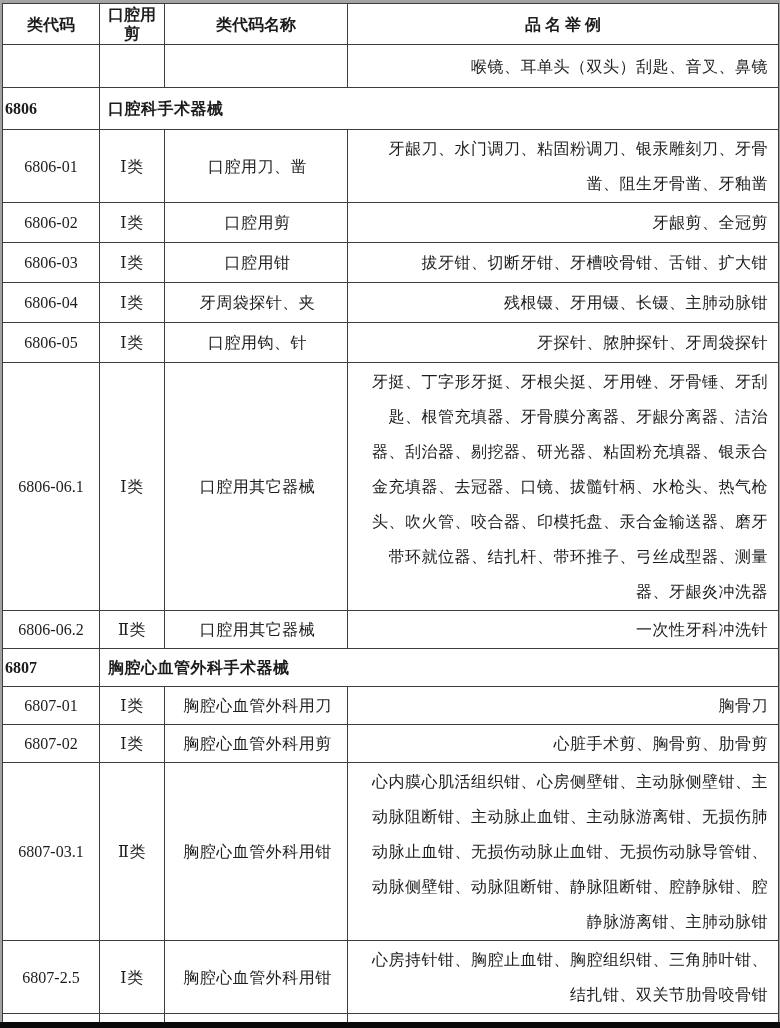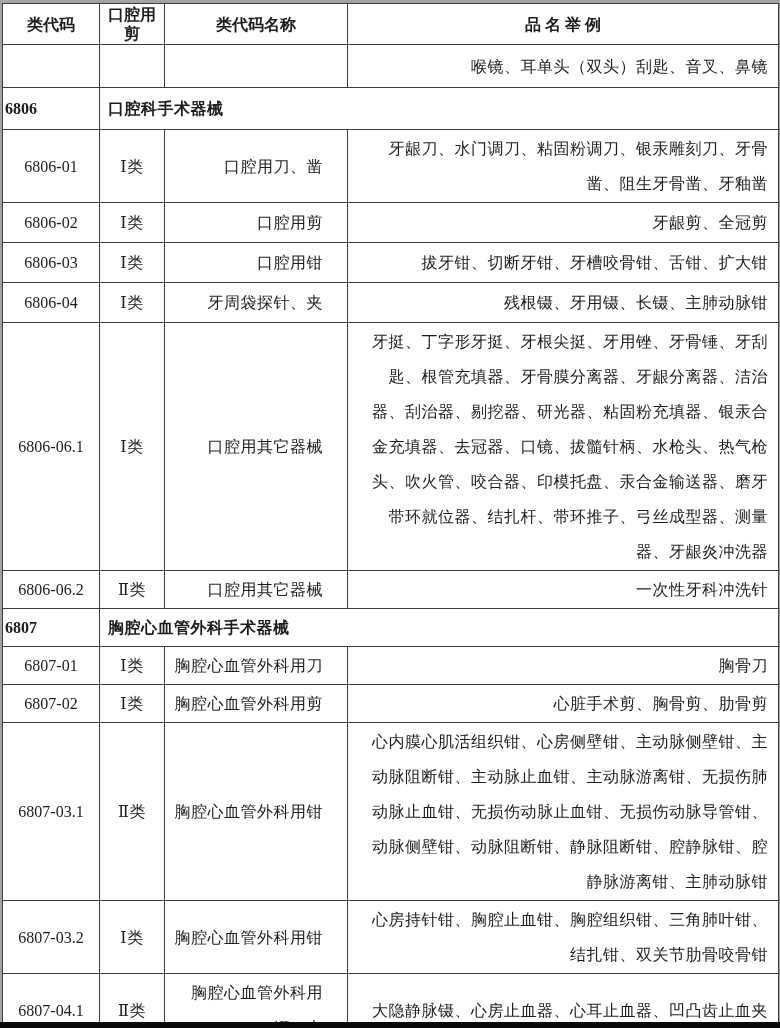--- a/index.html
+++ b/index.html
@@ -52,22 +52,22 @@
   td.cell-code {
     text-align: center;
     padding: 1px 2px;
     letter-spacing: 0;
   }
   td.cell-category {
     text-align: center;
     padding: 1px 2px;
   }
   td.cell-name {
-    text-align: right;
-    padding: 1px 24px 1px 9px;
+    text-align: center;
+    padding: 1px 6px 1px 9px;
   }
   td.cell-examples {
     text-align: right;
     padding: 1px 10px 1px 12px;
   }
   tr.section-row td {
     font-weight: bold;
     text-align: left;
   }
   .bottom-bar {
@@ -127,20 +127,26 @@
       <td class="cell-category">Ⅰ类</td>
       <td class="cell-name">口腔用钳</td>
       <td class="cell-examples">拔牙钳、切断牙钳、牙槽咬骨钳、舌钳、扩大钳</td>
     </tr>
         <tr style="height: 40px;">
       <td class="cell-code">6806-04</td>
       <td class="cell-category">Ⅰ类</td>
       <td class="cell-name">牙周袋探针、夹</td>
       <td class="cell-examples">残根镊、牙用镊、长镊、主肺动脉钳</td>
     </tr>
+        <tr style="height: 40px;">
+      <td class="cell-code">6806-05</td>
+      <td class="cell-category">Ⅰ类</td>
+      <td class="cell-name">口腔用钩、针</td>
+      <td class="cell-examples">牙探针、脓肿探针、牙周袋探针</td>
+    </tr>
         <tr style="height: 217px;">
       <td class="cell-code">6806-06.1</td>
       <td class="cell-category">Ⅰ类</td>
       <td class="cell-name">口腔用其它器械</td>
       <td class="cell-examples">牙挺、丁字形牙挺、牙根尖挺、牙用锉、牙骨锤、牙刮匙、根管充填器、牙骨膜分离器、牙龈分离器、洁治器、刮治器、剔挖器、研光器、粘固粉充填器、银汞合金充填器、去冠器、口镜、拔髓针柄、水枪头、热气枪头、吹火管、咬合器、印模托盘、汞合金输送器、磨牙带环就位器、结扎杆、带环推子、弓丝成型器、测量器、牙龈炎冲洗器</td>
     </tr>
         <tr style="height: 35px;">
       <td class="cell-code">6806-06.2</td>
       <td class="cell-category">Ⅱ类</td>
       <td class="cell-name">口腔用其它器械</td>
@@ -162,21 +168,21 @@
       <td class="cell-name">胸腔心血管外科用剪</td>
       <td class="cell-examples">心脏手术剪、胸骨剪、肋骨剪</td>
     </tr>
         <tr style="height: 155px;">
       <td class="cell-code">6807-03.1</td>
       <td class="cell-category">Ⅱ类</td>
       <td class="cell-name">胸腔心血管外科用钳</td>
       <td class="cell-examples">心内膜心肌活组织钳、心房侧壁钳、主动脉侧壁钳、主动脉阻断钳、主动脉止血钳、主动脉游离钳、无损伤肺动脉止血钳、无损伤动脉止血钳、无损伤动脉导管钳、动脉侧壁钳、动脉阻断钳、静脉阻断钳、腔静脉钳、腔静脉游离钳、主肺动脉钳</td>
     </tr>
         <tr style="height: 69px;">
-      <td class="cell-code">6807-03.2</td>
+      <td class="cell-code">6807-2.5</td>
       <td class="cell-category">Ⅰ类</td>
       <td class="cell-name">胸腔心血管外科用钳</td>
       <td class="cell-examples">心房持针钳、胸腔止血钳、胸腔组织钳、三角肺叶钳、结扎钳、双关节肋骨咬骨钳</td>
     </tr>
         <tr style="height: 66px;">
       <td class="cell-code">6807-04.1</td>
       <td class="cell-category">Ⅱ类</td>
       <td class="cell-name">胸腔心血管外科用镊、夹</td>
       <td class="cell-examples">大隐静脉镊、心房止血器、心耳止血器、凹凸齿止血夹</td>
     </tr>

